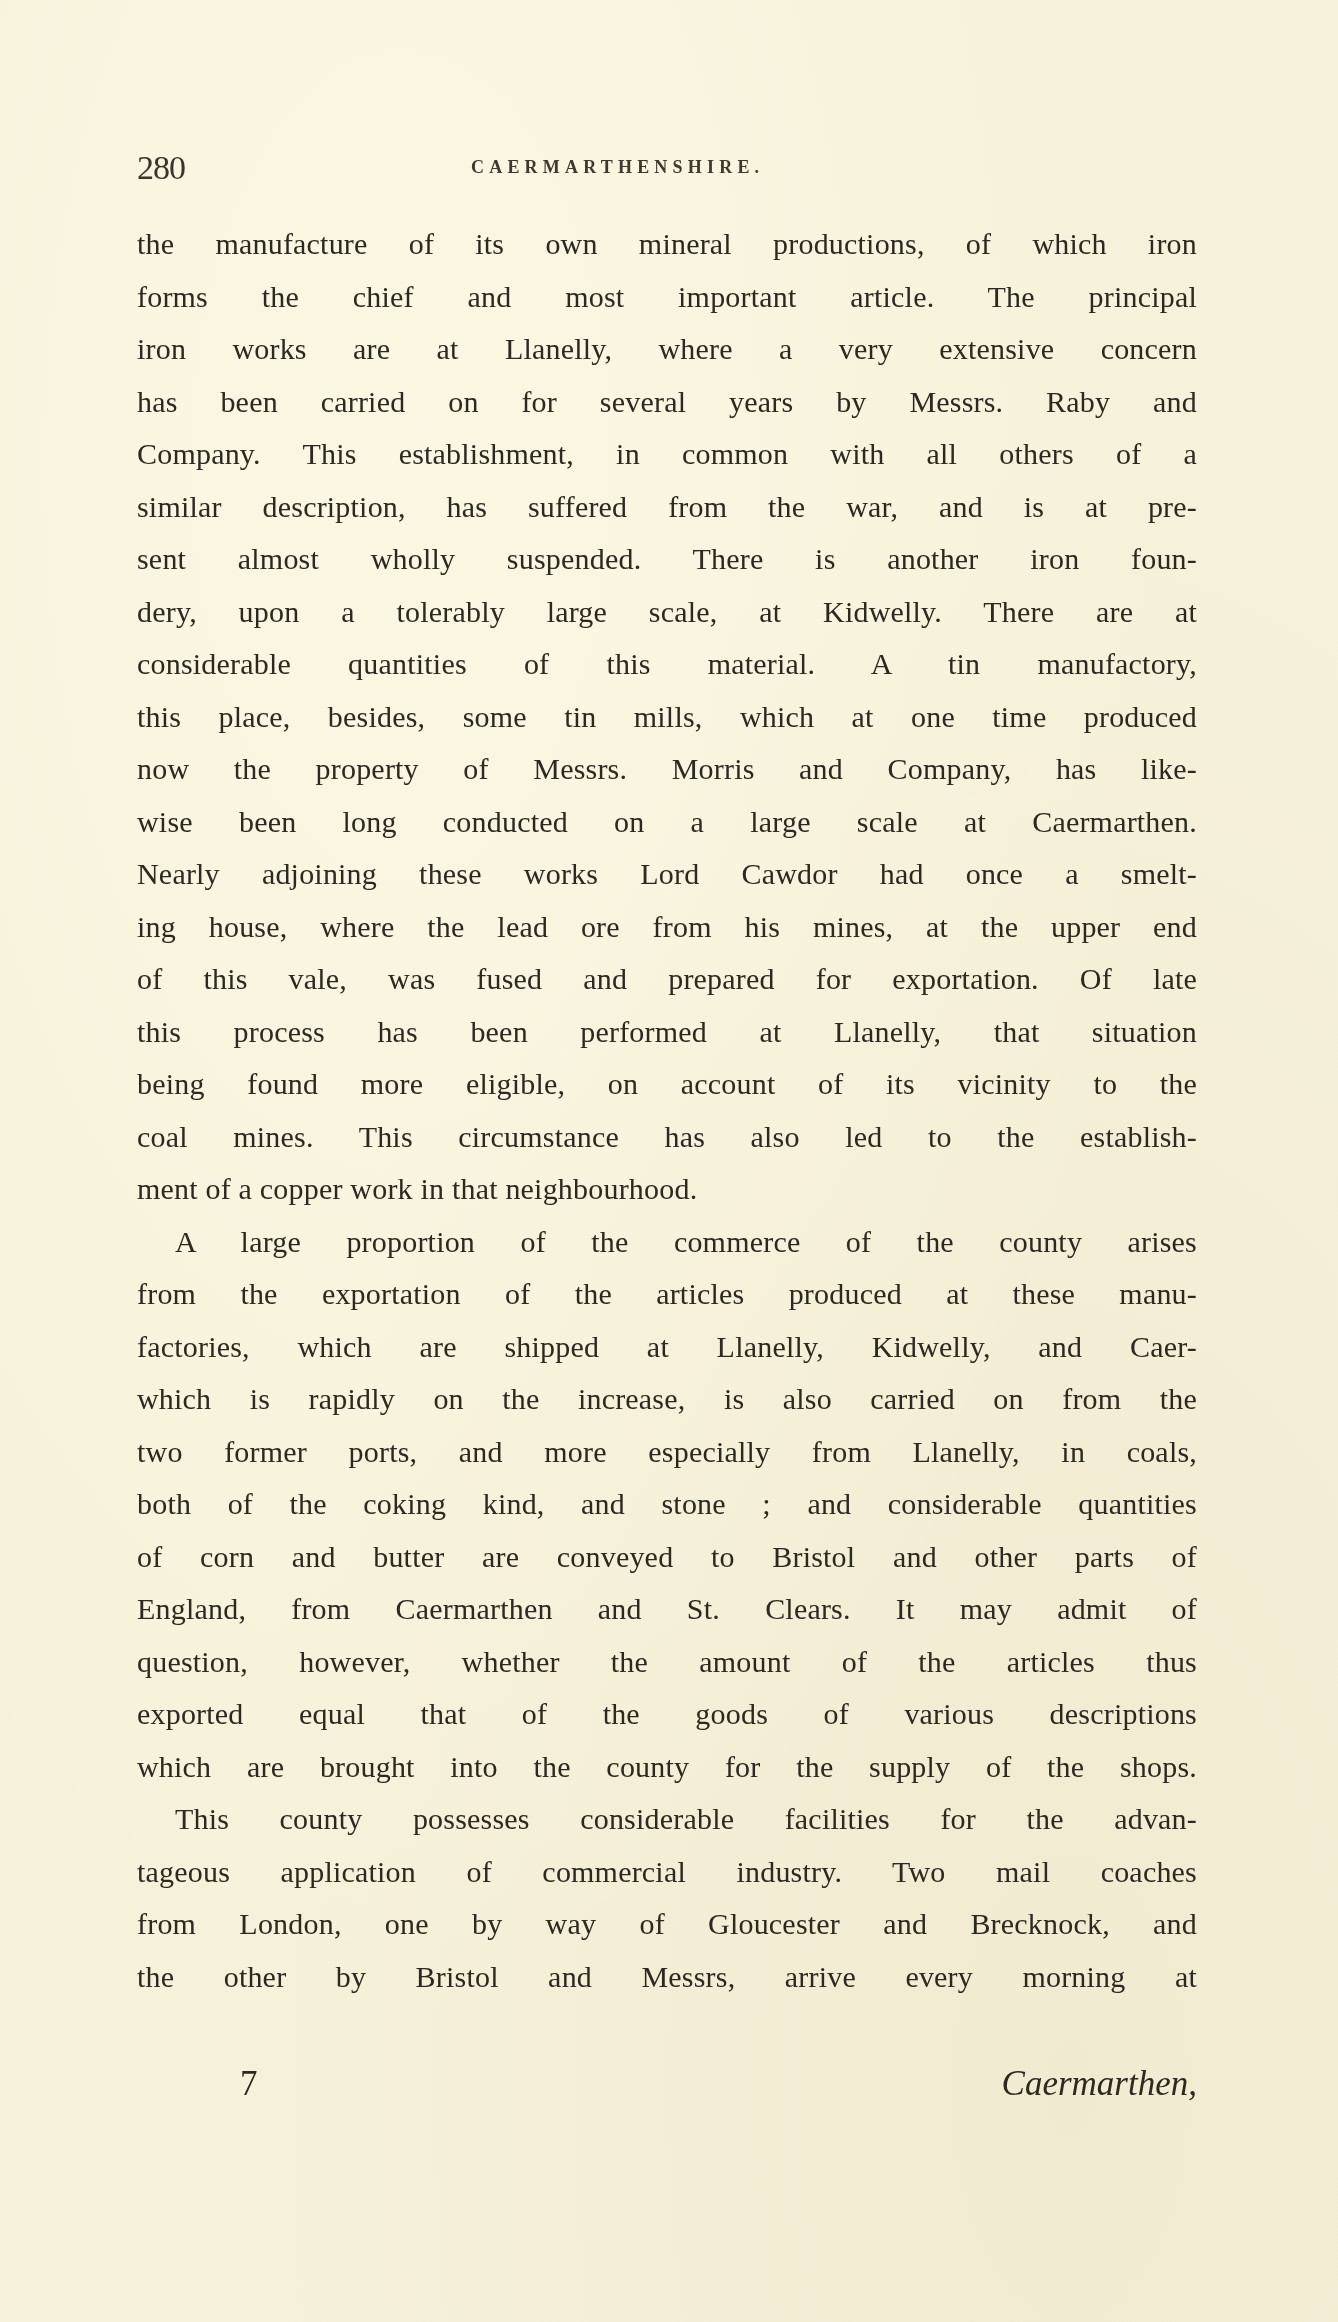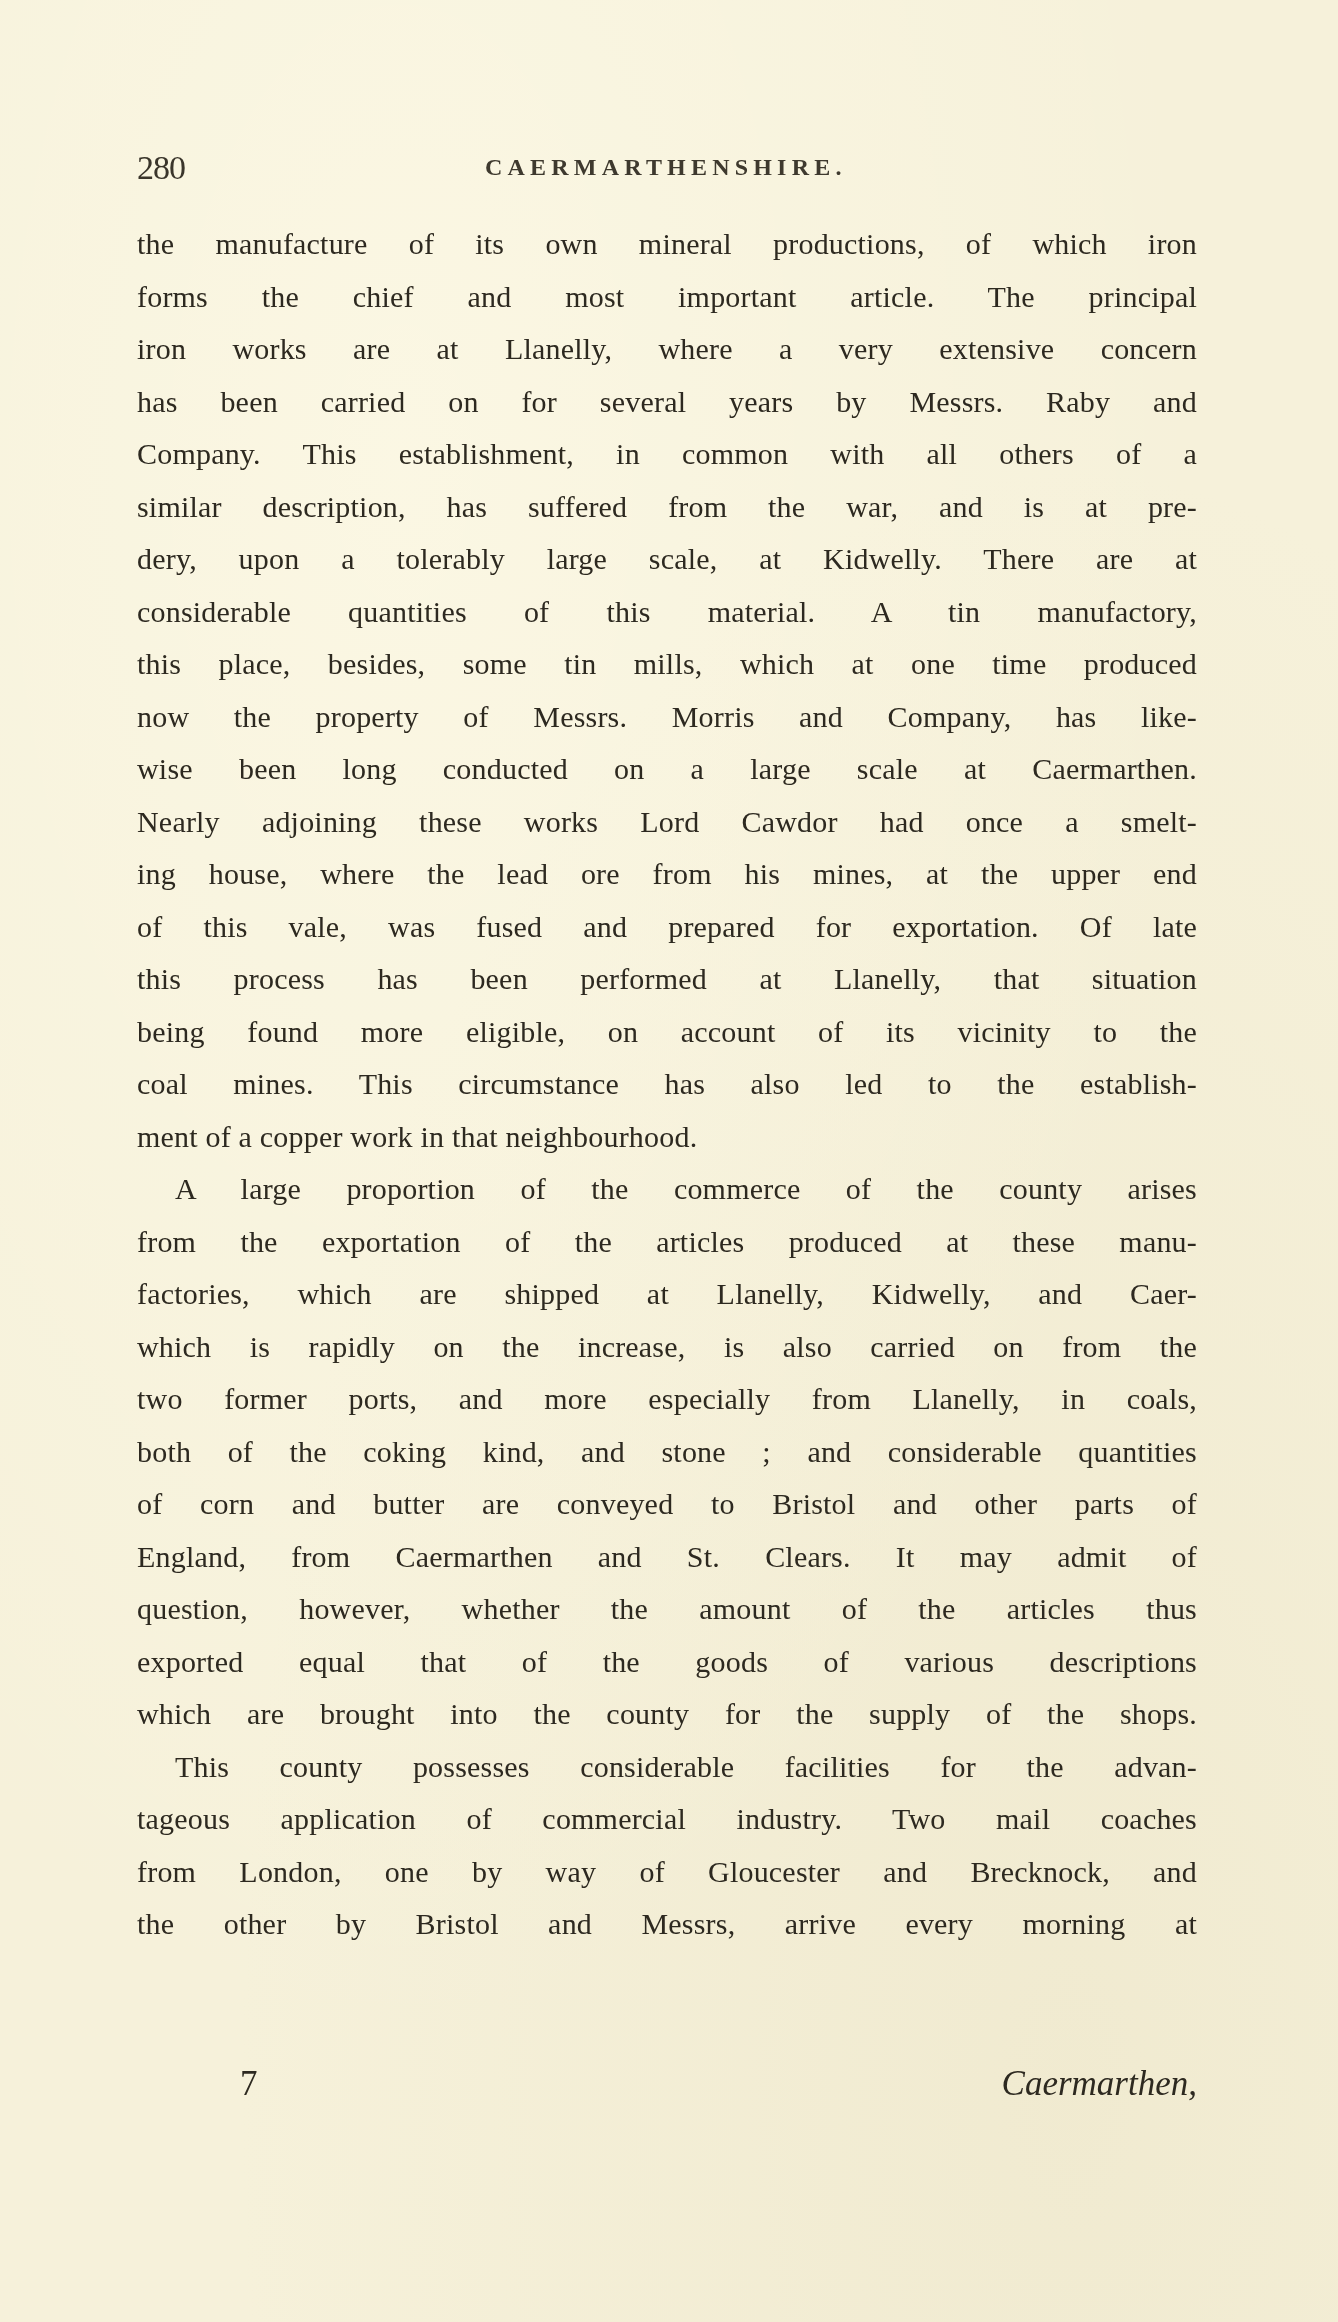--- a/index.html
+++ b/index.html
@@ -31,23 +31,23 @@
     position: absolute;
     left: 0;
     top: 0;
     font-size: 34px;
     line-height: 44px;
     letter-spacing: -1px;
     color: #3a352b;
   }
   .running-title {
     position: absolute;
-    left: 348px;
+    left: 334px;
     top: 6px;
-    font-size: 24px;
+    font-size: 18px;
     line-height: 30px;
     letter-spacing: 5.2px;
     font-weight: bold;
     color: #3e392e;
   }
   .text-block {
     position: absolute;
     top: 218px;
     left: 137px;
     width: 1060px;
@@ -97,20 +97,21 @@
     <span class="running-title">CAERMARTHENSHIRE.</span>
   </div>
 
   <div class="text-block">
     <span class="line">the manufacture of its own mineral productions, of which iron</span>
     <span class="line">forms the chief and most important article.  The principal</span>
     <span class="line">iron works are at Llanelly, where a very extensive concern</span>
     <span class="line">has been carried on for several years by Messrs. Raby and</span>
     <span class="line">Company.  This establishment, in common with all others of a</span>
     <span class="line">similar description, has suffered from the war, and is at pre-</span>
+    <span class="line">sent almost wholly suspended.  There is another iron foun-</span>
     <span class="line">dery, upon a tolerably large scale, at Kidwelly.  There are at</span>
     <span class="line">considerable quantities of this material.  A tin manufactory,</span>
     <span class="line">this place, besides, some tin mills, which at one time produced</span>
     <span class="line">now the property of Messrs. Morris and Company, has like-</span>
     <span class="line">wise been long conducted on a large scale at Caermarthen.</span>
     <span class="line">Nearly adjoining these works Lord Cawdor had once a smelt-</span>
     <span class="line">ing house, where the lead ore from his mines, at the upper end</span>
     <span class="line">of this vale, was fused and prepared for exportation.  Of late</span>
     <span class="line">this process has been performed at Llanelly, that situation</span>
     <span class="line">being found more eligible, on account of its vicinity to the</span>

